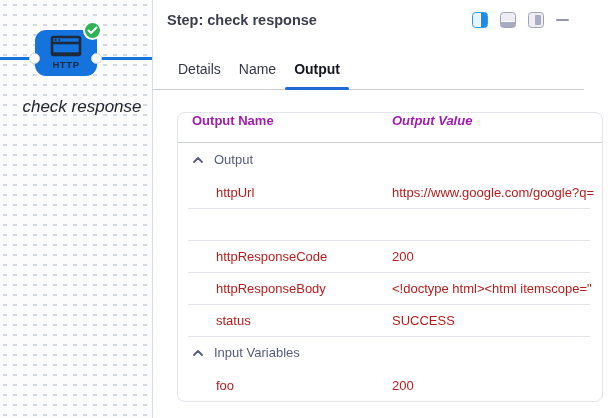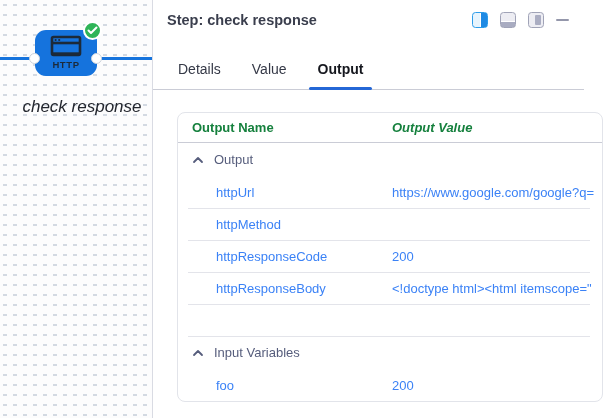--- a/index.html
+++ b/index.html
@@ -62,55 +62,55 @@
   .li-right { border: 1.5px solid #a0a3b7; background: #ededf3; }
   .li-right::after {
     content: ""; position: absolute; top: 2px; bottom: 2px; left: 6px; right: 2px;
     background: #aaadc2; border-radius: 1px;
   }
   .dash { width: 13px; height: 2.5px; border-radius: 2px; background: #9497ab; }
 
   
   .tabs {
     position: absolute; left: 0; top: 52px; right: 0; height: 38px;
-    display: flex; align-items: flex-end; gap: 13px; padding-left: 16px;
+    display: flex; align-items: flex-end; padding-left: 16px;
     border-bottom: 1px solid #caccd6;
   }
   .tab {
     font-size: 14px; color: #353947; padding: 0 9px 12px 9px; position: relative;
     cursor: default;
   }
   .tab.active { font-weight: 700; color: #15171e; }
   .tab.active::after {
     content: ""; position: absolute; left: 0; right: 0; bottom: -1px; height: 3px;
     background: #2467d6; border-radius: 2px;
   }
 
   
   .table {
     position: absolute; left: 24px; top: 112px; width: 426px;
     border: 1px solid #e2e4ea; border-radius: 8px; background: #ffffff;
     overflow: hidden; font-size: 13px;
   }
   .t-header {
-    display: flex; align-items: center; height: 30px; padding-left: 14px;
+    display: flex; align-items: flex-start; height: 30px; padding-left: 14px;
     border-bottom: 1px solid #caccd6;
-    font-weight: 700; color: #15803d;
+    font-weight: 700; color: #a21caf;
   }
   .t-header .hc-name { width: 200px; flex-shrink: 0; }
   .t-header .hc-value { flex: 1; font-style: italic; }
 
   .g-row {
     display: flex; align-items: center; height: 33px; padding-left: 14px;
     color: #565d7c; position: relative;
   }
   .g-row .chev { width: 12px; height: 8px; margin-right: 10px; display: inline-flex; cursor: pointer; }
   .d-row {
     display: flex; align-items: center; height: 32px; padding-left: 38px;
-    color: #3b82f6; position: relative;
+    color: #b91c1c; position: relative;
   }
   .d-row .cell-name { width: 176px; flex-shrink: 0; white-space: nowrap; overflow: hidden; }
   .d-row .cell-value { flex: 1; white-space: nowrap; overflow: hidden; padding-right: 4px; }
   .sep::before {
     content: ""; position: absolute; left: 10px; right: 12px; top: 0; height: 1px;
     background: #e3e4ea;
   }
 </style>
 </head>
 <body>
@@ -154,21 +154,21 @@
       <div class="header-actions">
         <div class="li li-split"></div>
         <div class="li li-bottom"></div>
         <div class="li li-right"></div>
         <div class="dash"></div>
       </div>
     </div>
 
     <div class="tabs">
       <div class="tab">Details</div>
-      <div class="tab">Value</div>
+      <div class="tab">Name</div>
       <div class="tab active">Output</div>
     </div>
 
     <div class="table">
       <div class="t-header">
         <div class="hc-name">Output Name</div>
         <div class="hc-value">Output Value</div>
       </div>
       <div>
   <div class="g-row">
@@ -179,34 +179,35 @@
     </span>
     <span>Output</span>
   </div>
 
   <div class="d-row">
     <span class="cell-name">httpUrl</span>
     <span class="cell-value">https://www.google.com/google?q=</span>
   </div>
 
   <div class="d-row sep">
-    <span class="cell-name">httpMethod</span>
   </div>
 
   <div class="d-row sep">
     <span class="cell-name">httpResponseCode</span>
     <span class="cell-value">200</span>
   </div>
 
   <div class="d-row sep">
     <span class="cell-name">httpResponseBody</span>
     <span class="cell-value">&lt;!doctype html&gt;&lt;html itemscope="</span>
   </div>
 
   <div class="d-row sep">
+    <span class="cell-name">status</span>
+    <span class="cell-value">SUCCESS</span>
   </div>
 
   <div class="g-row sep">
     <span class="chev">
       <svg width="12" height="8" viewBox="0 0 12 8">
         <path d="M2 6 L6 2 L10 6" stroke="#565d7c" stroke-width="1.8" fill="none" stroke-linecap="round" stroke-linejoin="round"></path>
       </svg>
     </span>
     <span>Input Variables</span>
   </div>

